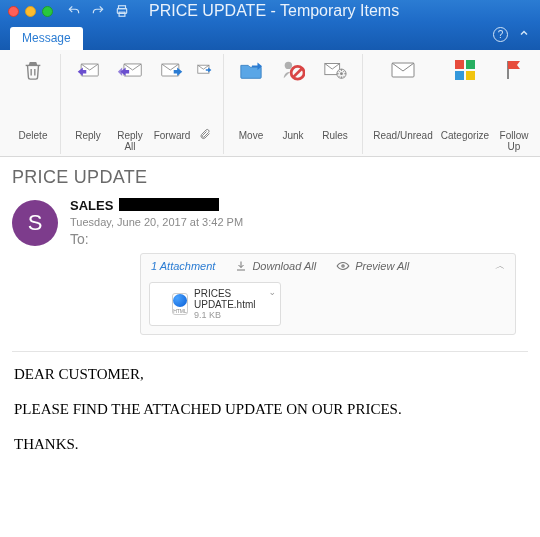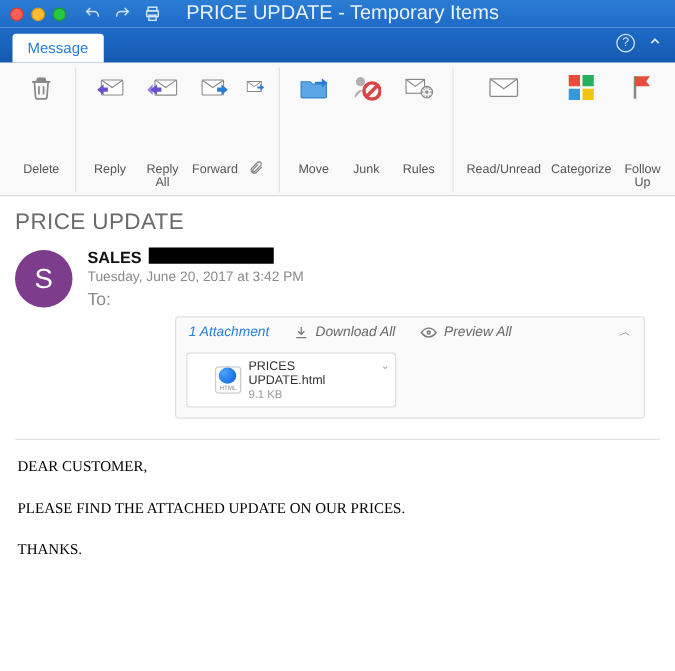--- a/index.html
+++ b/index.html
@@ -42,32 +42,32 @@
   .date { color:#8a8a8a; font-size:11px; margin-top:3px; }
   .to { color:#8a8a8a; font-size:14px; margin-top:3px; }
   
   
   .attbar { margin:6px 12px 0 70px; border:1px solid #e0e0e0; border-radius:3px; background:#fafafa; }
   .attbar-head { display:flex; align-items:center; padding:5px 10px; font-size:11px; gap:20px;font-style:italic; }
   .attcount { color:#2b7cd3; }
   .attact { color:#666; display:flex; align-items:center; gap:5px; cursor:pointer; }
   .attbar-head .spacer { flex:1; }
   .chev { color:#888; cursor:pointer; font-size:10px; }
-  .attcard { margin:4px 8px 8px; border:1px solid #ddd; border-radius:3px; background:#fff; width:168px; padding:5px 22px; display:flex; align-items:center; gap:6px; position:relative; }
+  .attcard { margin:4px 8px 8px; border:1px solid #ddd; border-radius:3px; background:#fff; width:132px; padding:5px 22px; display:flex; align-items:center; gap:6px; position:relative; }
   .fileicon { width:22px; height:22px; background:#fff; border:1px solid #ccc; border-radius:3px; display:flex; flex-direction:column; align-items:center; justify-content:center; }
   .fileicon .swirl { width:14px;height:14px;border-radius:50%;background:radial-gradient(circle at 30% 30%,#4aa3ff,#0a5fd6); }
   .fileicon .ftxt { font-size:5px;color:#888;margin-top:1px; }
   .attname { font-size:10px; color:#333; }
   .attsize { font-size:9px; color:#999; }
   .attcard .dd { position:absolute; right:4px; top:4px; color:#999; font-size:9px; }
   
   .divider { border:none; border-top:1px solid #e4e4e4; margin:10px 12px 0 12px; }
   
   
-  .body { padding:14px 14px; font-family: "Times New Roman", Georgia, serif; font-size:12px; color:#000; }
+  .body { padding:14px 14px; font-family: "Times New Roman", Georgia, serif; font-size:15px; color:#000; }
   .body p { margin-bottom:18px; }
   
   svg { display:block; }
 </style>
 </head>
 <body>
 
 <div class="titlebar">
   <div class="traffic">
     <div class="dot red"></div>

